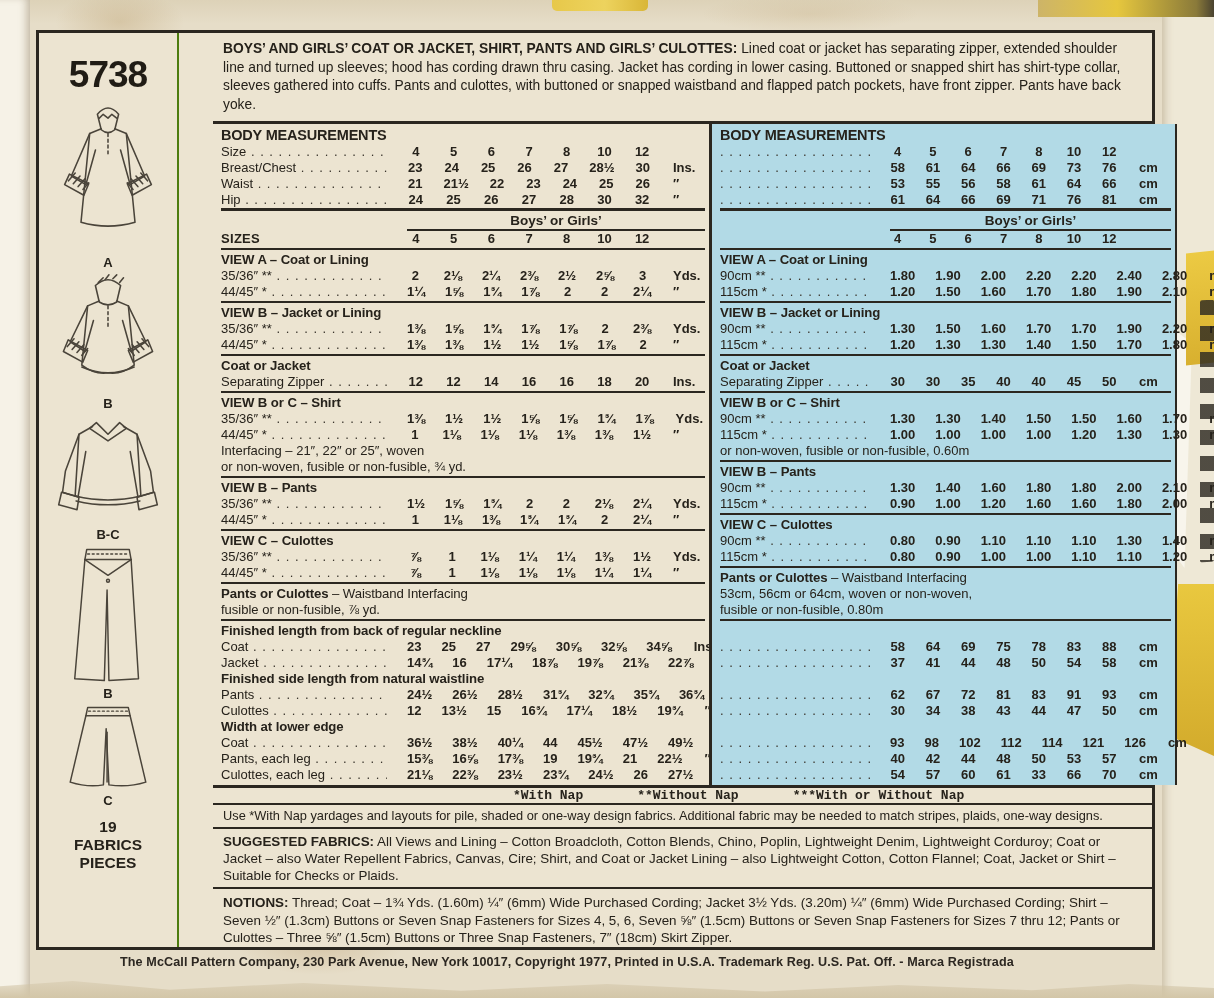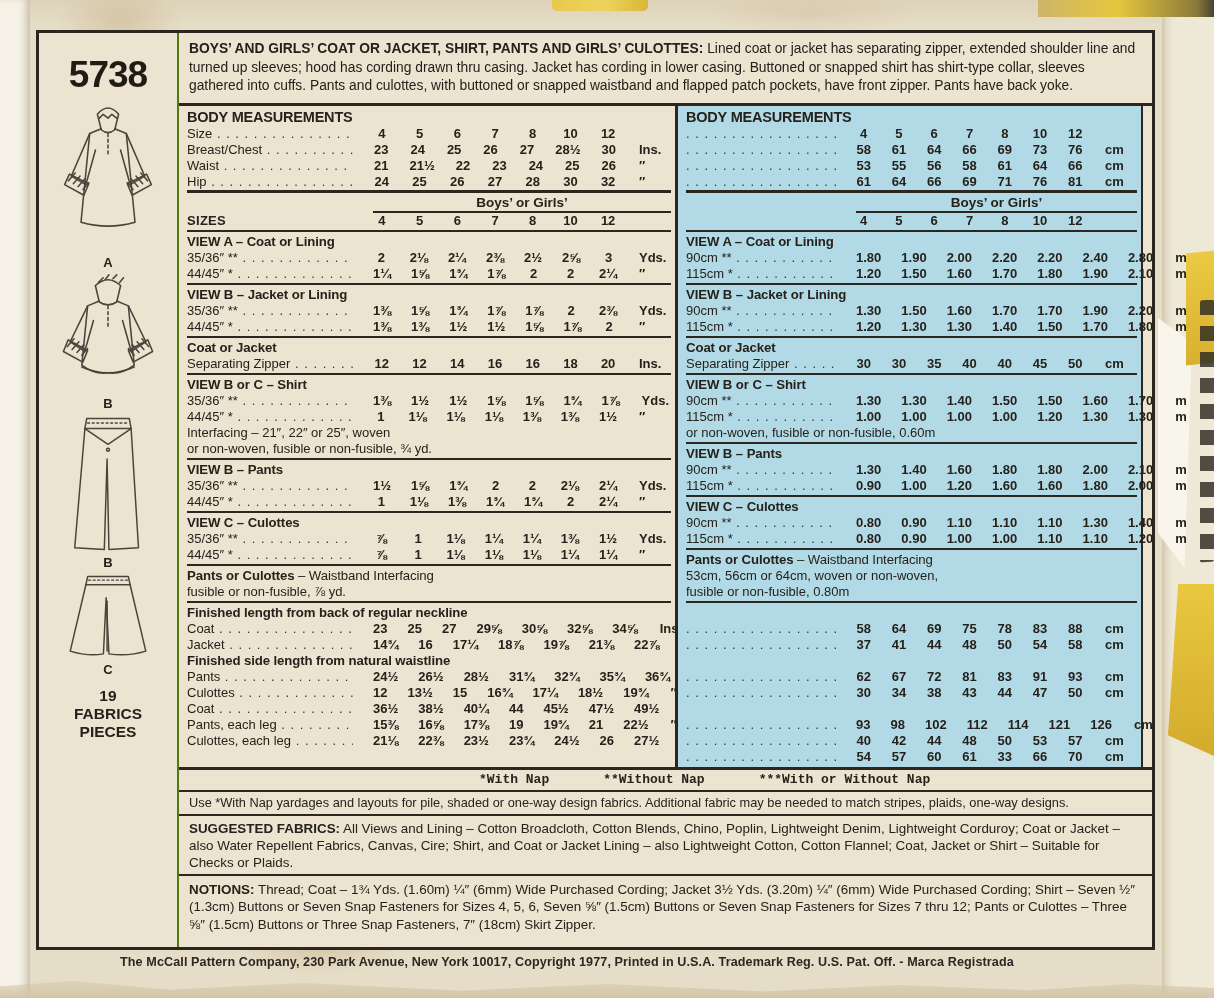--- a/index.html
+++ b/index.html
@@ -46,21 +46,21 @@
     border:3px solid #2b2720;background:#ece4d1;display:flex;box-sizing:border-box;}
   .sidebar{width:140px;border-right:2px solid #4d7c0f;display:flex;flex-direction:column;
     align-items:center;flex:none;padding-top:22px;box-sizing:border-box;}
   .pattern-number{font-size:37px;font-weight:700;letter-spacing:-1px;color:#201c15;line-height:40px;}
   .fig{display:flex;flex-direction:column;align-items:center;}
   .fig svg{display:block;}
   .fig-label{font-size:13px;font-weight:700;margin-top:-2px;}
   .pieces{margin-top:10px;text-align:center;font-weight:700;font-size:15.5px;line-height:18px;color:#33
   2d24;}
 
-  .content{flex:1;display:flex;flex-direction:column;min-width:0;}
+  .content{flex:1;display:flex;flex-direction:column;min-width:0;margin-left:34px;}
   .desc{padding:7px 10px 7px 10px;border-bottom:3px solid #2b2720;
     font-size:13.8px;line-height:18.5px;font-weight:700;color:#25211a;}
   .desc .body-txt{font-weight:400;}
 
   
   .tables{display:flex;align-items:stretch;}
   .tbl{box-sizing:border-box;font-size:13px;}
   .tbl-imp{width:496px;--lw:166px;padding:2px 4px 2px 8px;}
   .tbl-met{width:468px;--lw:150px;padding:2px 4px 2px 8px;background:#b2dae6;
     border-left:3px solid #2b2720;border-right:2px solid #2b2720;}
@@ -148,20 +148,32 @@
         <path d="M35 37 L17 74 L32 84 L41 52"></path>
         <path d="M15 72 L35 83 L30 95 L10 84 Z"></path>
         <path d="M14 79 l7 -8 M19 82 l7 -8 M24 85 l7 -8 M29 88 l6 -7"></path>
         <path d="M77 37 L95 74 L80 84 L71 52"></path>
         <path d="M97 72 L77 83 L82 95 L102 84 Z"></path>
         <path d="M98 79 l-7 -8 M93 82 l-7 -8 M88 85 l-7 -8 M83 88 l-6 -7"></path>
       </svg>
       <div class="fig-label">B</div>
     </div>
 
+    <div class="fig">
+      <svg width="110" height="118" viewBox="0 0 112 122" class="sketch">
+        <path d="M44 12 L56 24 L68 12 L75 18 L56 31 L37 18 Z"></path>
+        <path d="M40 16 L26 24 L22 88 Q56 96 90 88 L86 24 L72 16"></path>
+        <path d="M26 24 L12 62 L9 84 L25 89 L33 42"></path>
+        <path d="M8 84 L26 89 L24 102 L5 97 Z"></path>
+        <path d="M86 24 L100 62 L103 84 L87 89 L79 42"></path>
+        <path d="M104 84 L86 89 L88 102 L107 97 Z"></path>
+        <path d="M23 93 Q56 101 89 93"></path>
+      </svg>
+      <div class="fig-label">B-C</div>
+    </div>
 
     <div class="fig">
       <svg width="104" height="146" viewBox="0 0 112 158" class="sketch">
         <path d="M33 8 L79 8 L81 19 L31 19 Z"></path>
         <path d="M34 13 h44" stroke-dasharray="2 3"></path>
         <path d="M31 19 L56 36 L81 19"></path>
         <circle cx="56" cy="42" r="1.6"></circle>
         <path d="M31 19 L20 148 L52 150 L55 52 L57 150 L89 148 L81 19"></path>
       </svg>
       <div class="fig-label">B</div>
@@ -429,20 +441,21 @@
             <span class="lab">Culottes</span>
             <span class="val">12</span>
             <span class="val">13½</span>
             <span class="val">15</span>
             <span class="val">16¾</span>
             <span class="val">17¼</span>
             <span class="val">18½</span>
             <span class="val">19¾</span>
             <span class="unit">″</span>
           </div>
+          <div class="t-sec"><span class="b">Width at lower edge</span></div>
           <div class="t-row">
             <span class="lab">Coat</span>
             <span class="val">36½</span>
             <span class="val">38½</span>
             <span class="val">40¼</span>
             <span class="val">44</span>
             <span class="val">45½</span>
             <span class="val">47½</span>
             <span class="val">49½</span>
             <span class="unit">″</span>

